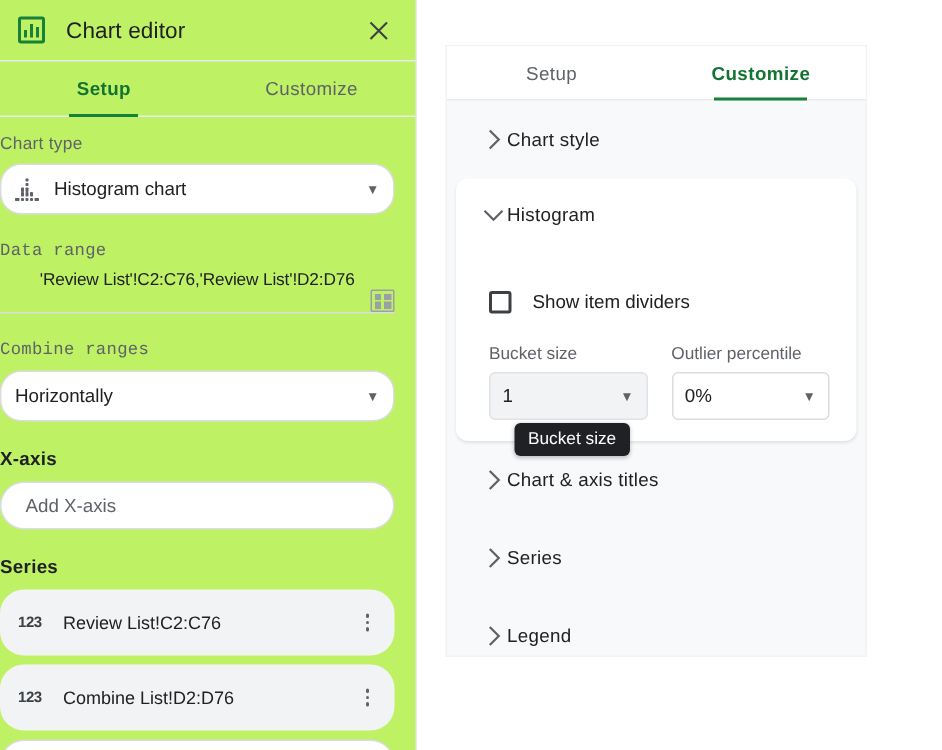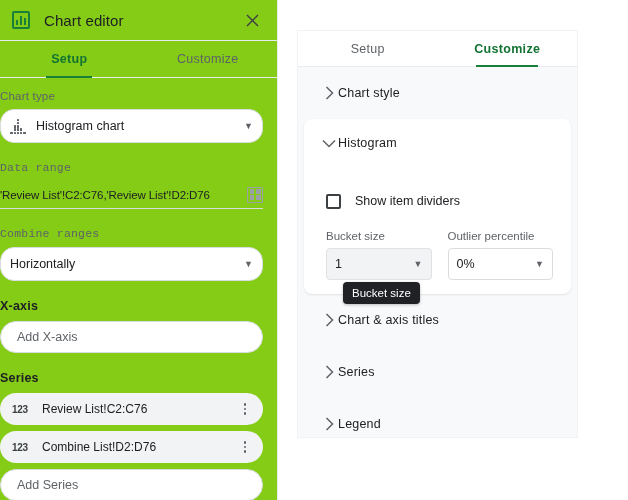--- a/index.html
+++ b/index.html
@@ -8,21 +8,21 @@
     background: #ffffff;
     font-family: "Liberation Sans", sans-serif;
     overflow: hidden;
   }
   .screen { position: relative; width: 628px; height: 500px; background: #fff; }
 
   
   .left-panel {
     position: absolute; left: 0; top: 0;
     width: 278px; height: 500px;
-    background: #84cc16;
+    background: #bef264;
     border-right: 1px solid #e8eaed;
   }
   .editor-header {
     display: flex; align-items: center;
     height: 40px; padding: 0 12px 0 12px;
   }
   .app-icon {
     width: 18px; height: 18px; flex: 0 0 18px;
     border: 2px solid #188038; border-radius: 2px;
     display: flex; align-items: flex-end; justify-content: center;
@@ -77,21 +77,21 @@
     grid-template-columns: repeat(5, 2.4px);
     grid-template-rows: repeat(5, 2.4px);
     gap: 0.8px; align-content: end; justify-content: center;
   }
   .hist-icon span { background: #5f6368; border-radius: .5px; }
   .hist-icon span.off { background: transparent; }
 
   .range-row {
     display: flex; align-items: center;
     border-bottom: 1px solid #dadce0;
-    height: 28px; margin-top: 2px;
+    height: 28px; margin-top: 2px; flex-direction: column;
   }
   .range-val { font-size: 11.5px; color: #202124; letter-spacing: -.1px; }
   .grid-icon {
     margin-left: auto; width: 16px; height: 16px;
     border: 1.5px solid #9aa0a6; border-radius: 1px;
     display: grid; grid-template-columns: 1fr 1fr; grid-template-rows: 1fr 1fr;
     gap: 1.5px; padding: 1.5px; cursor: pointer;
   }
   .grid-icon b { background: #9aa0a6; display:block; }
 
@@ -100,21 +100,21 @@
   .section-title {
     font-size: 12.5px; color: #202124; font-weight: bold;
     margin-top: 18px; margin-bottom: 8px; letter-spacing: .2px;
   }
   .pill {
     height: 32px; border: 1px solid #dadce0; border-radius: 16px;
     display: flex; align-items: center; padding: 0 16px;
     font-size: 12.5px; color: #5f6368; cursor: pointer; background:#fff;
   }
   .series-item {
-    height: 32px; background: #f1f3f4; border-radius: 16px;
+    height: 44px; background: #f1f3f4; border-radius: 16px;
     display: flex; align-items: center; padding: 0 8px 0 12px;
     font-size: 12px; color: #202124; margin-bottom: 6px; cursor: pointer;
   }
   .num-icon {
     font-size: 10px; font-weight: bold; color: #3c4043;
     font-family: "Liberation Sans", sans-serif; letter-spacing: -.3px;
     width: 22px; flex: 0 0 22px;
   }
   .series-label { margin-left: 8px; }
   .dots {

